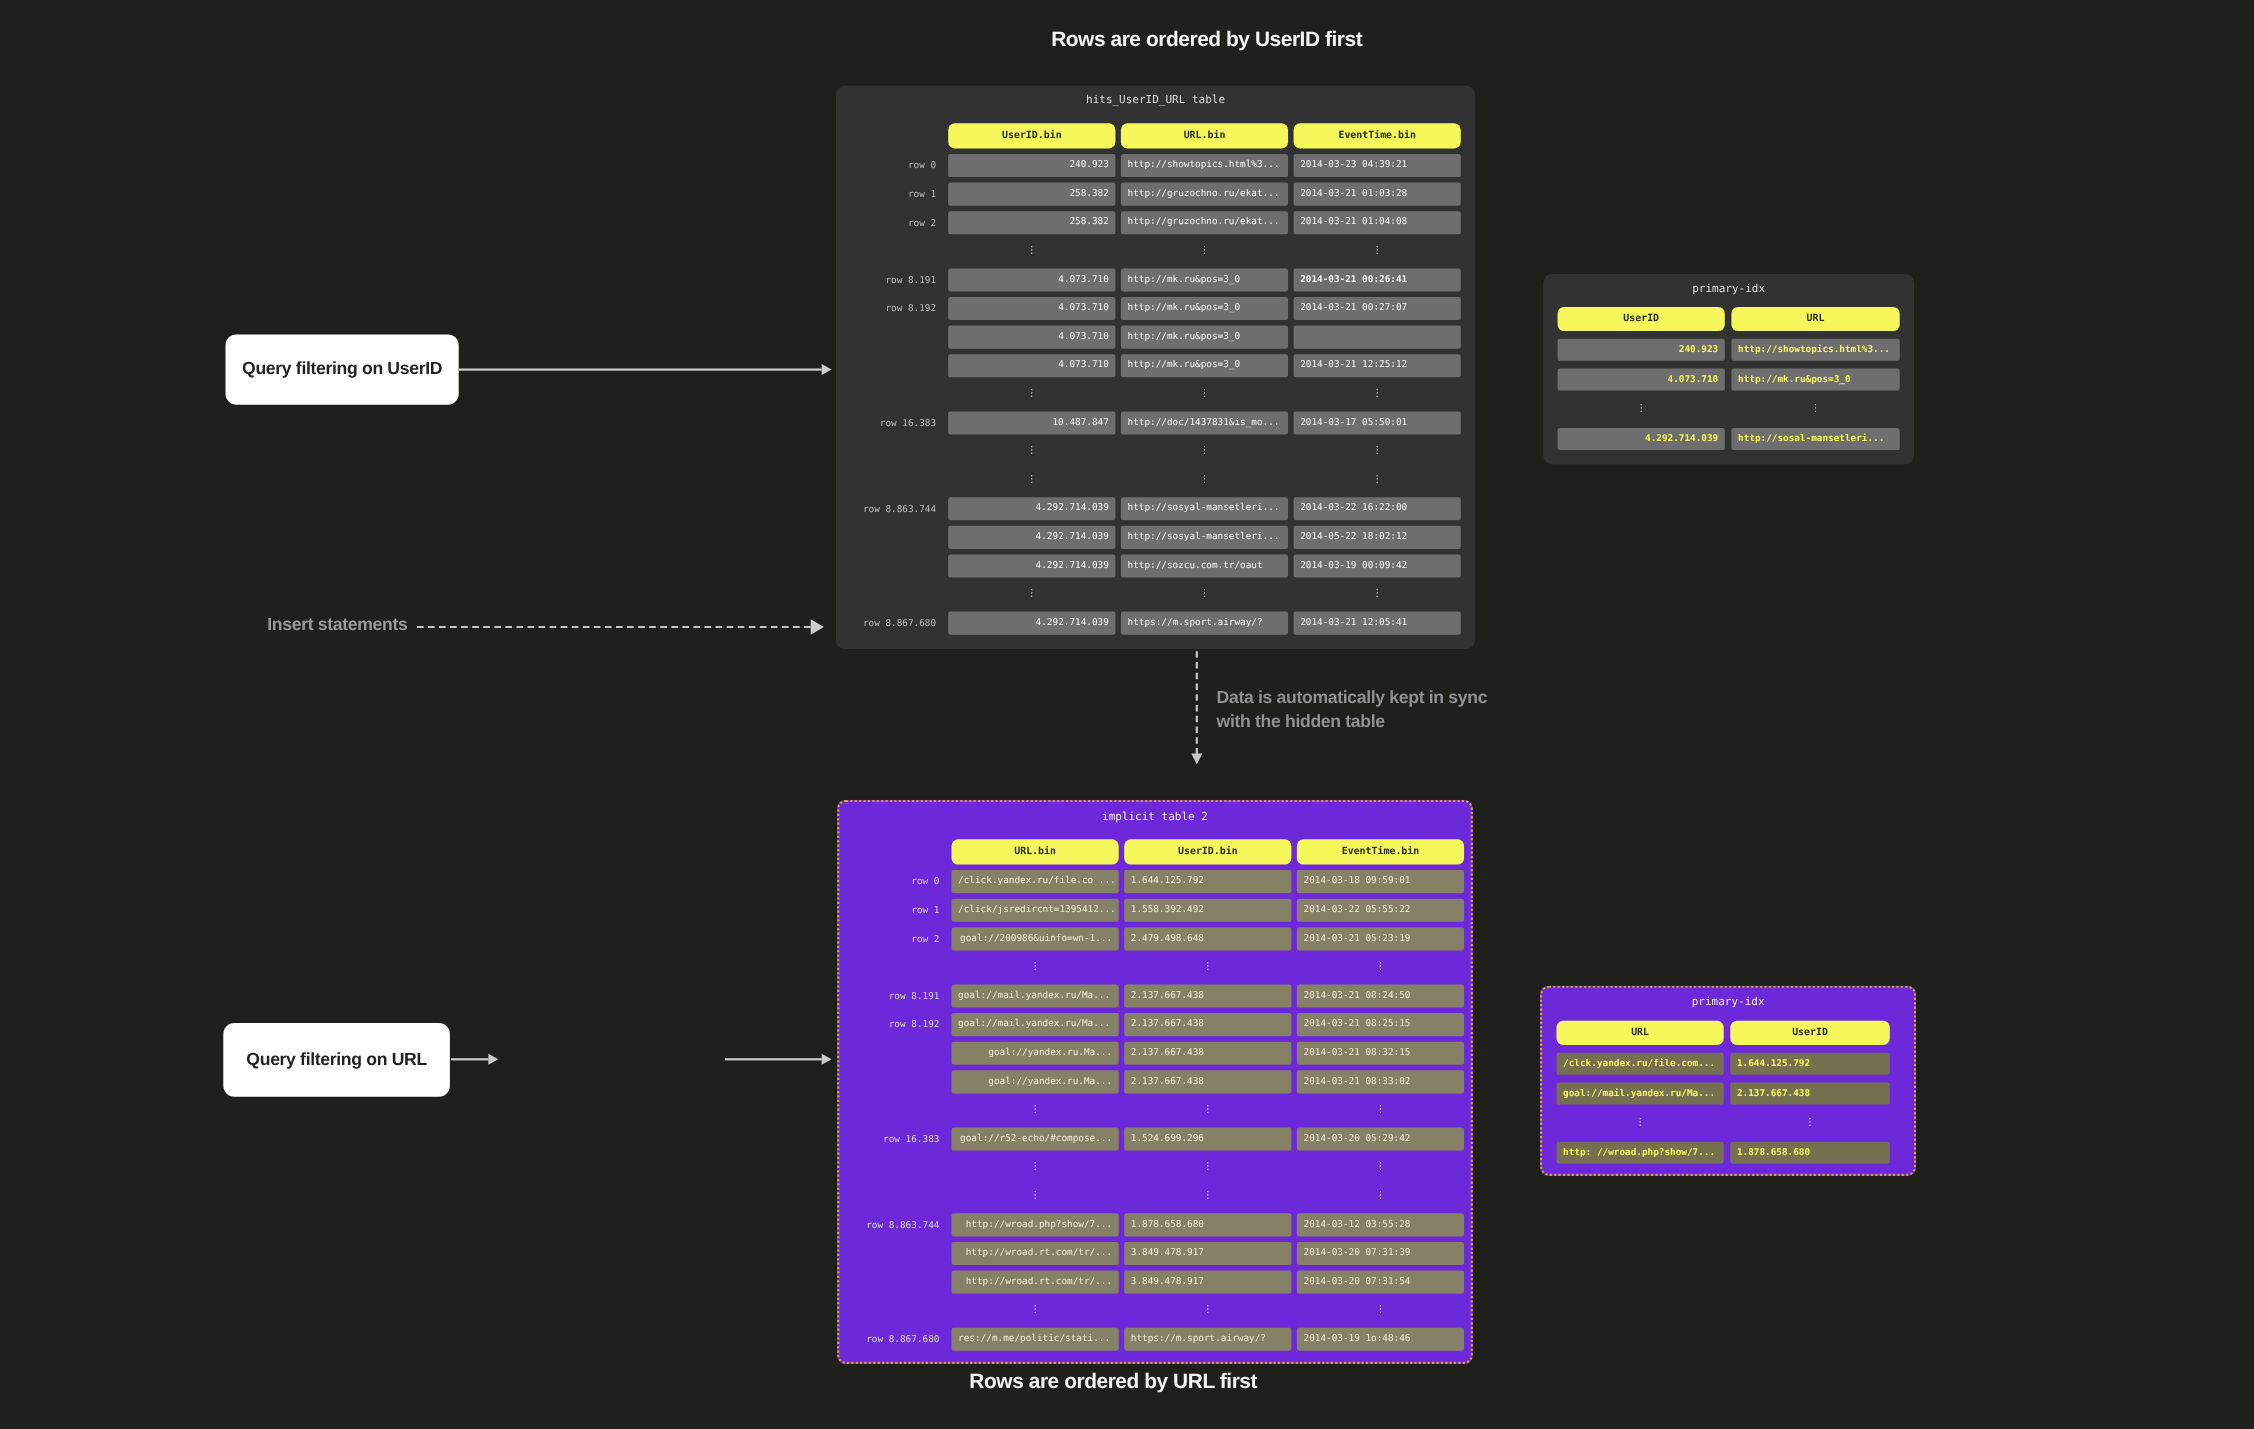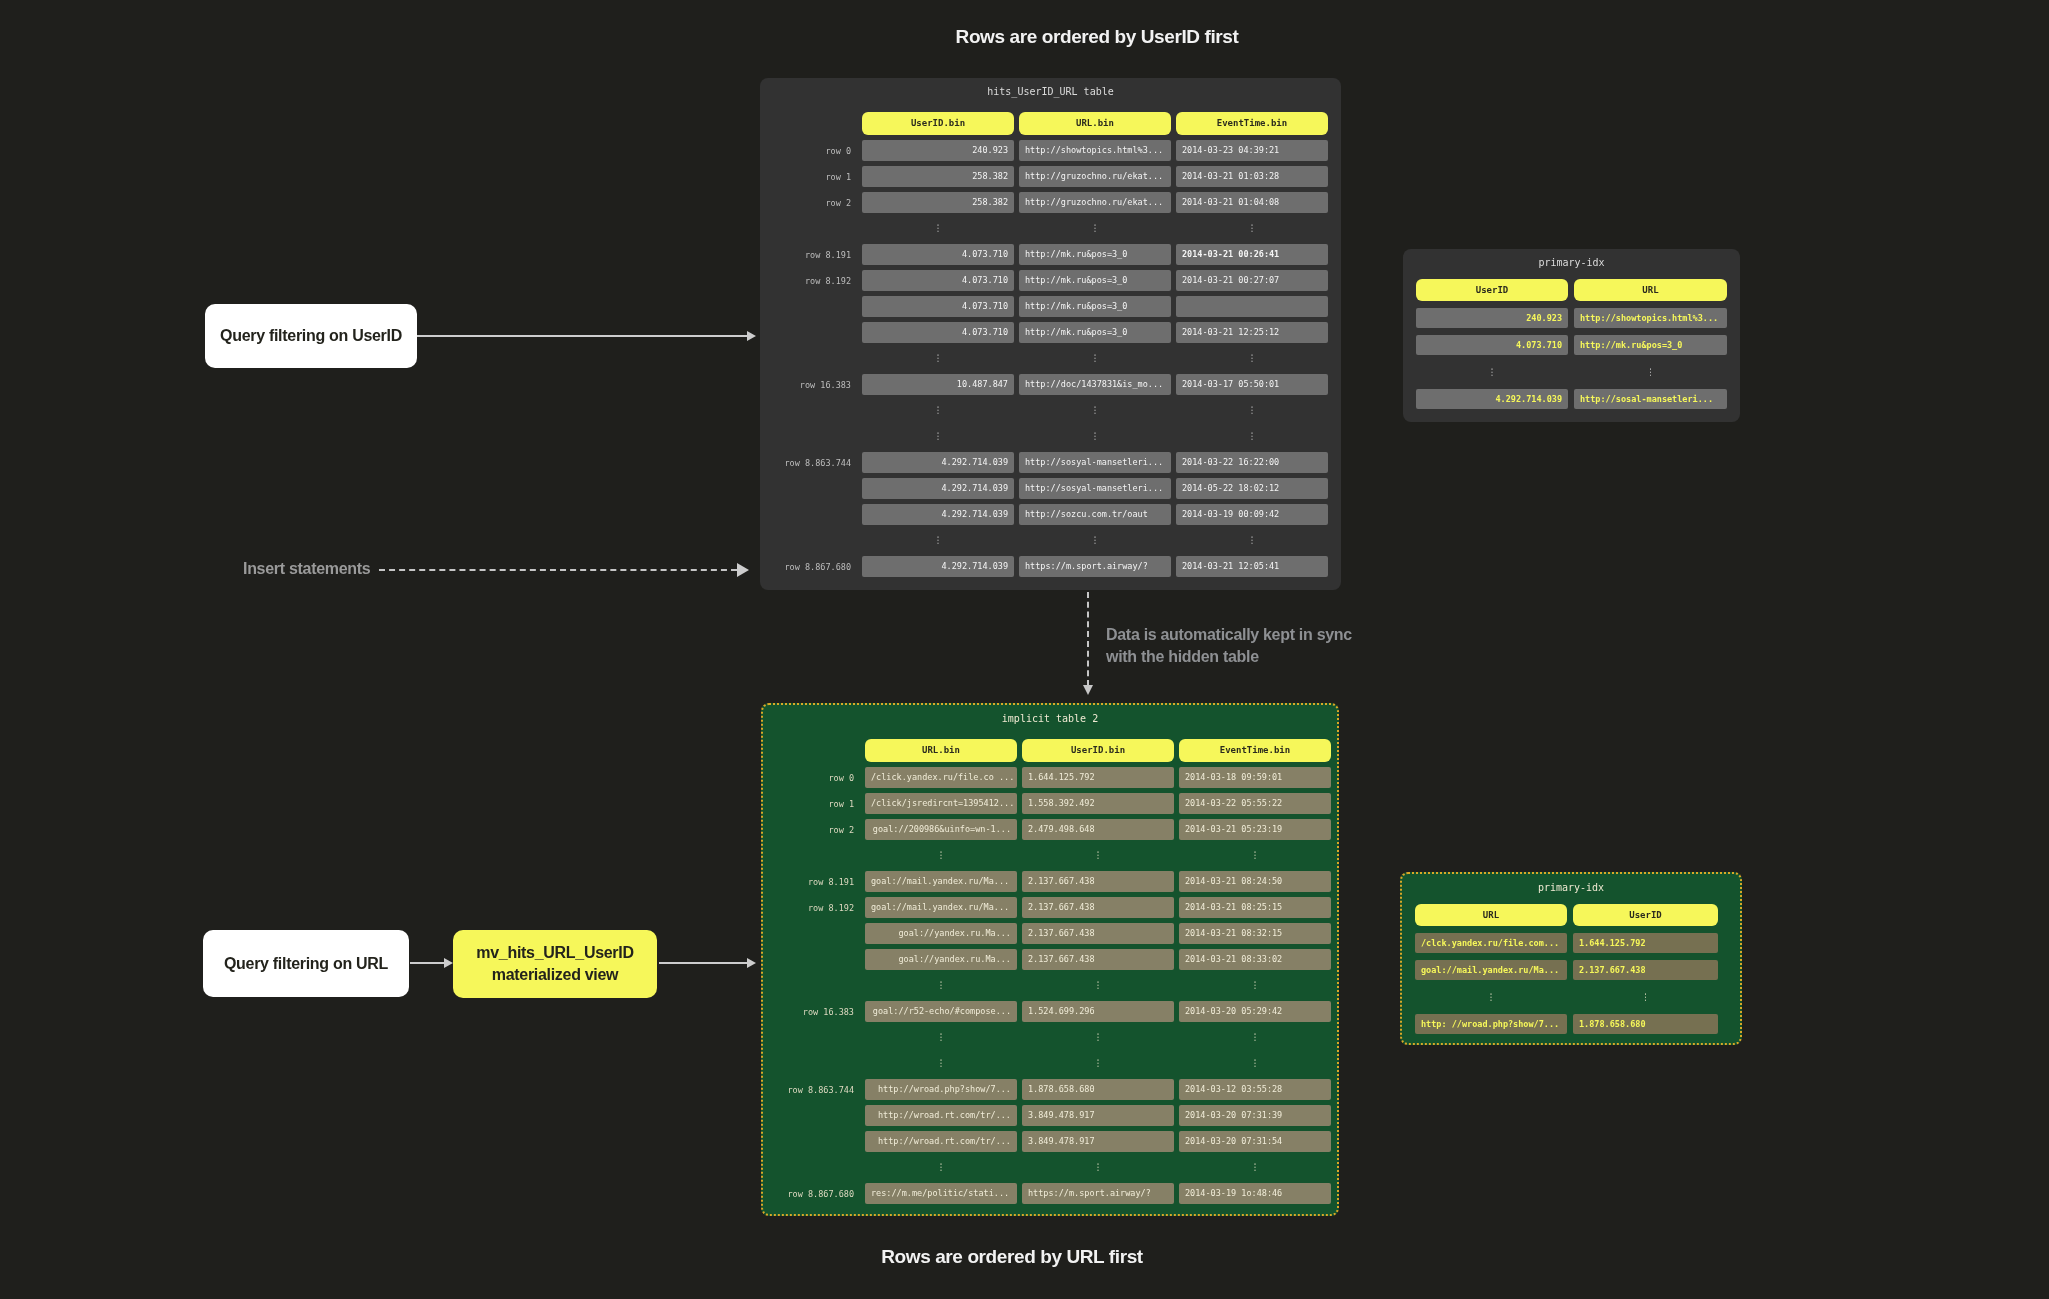--- a/index.html
+++ b/index.html
@@ -39,21 +39,21 @@
           border-top:10px solid #c6c6c6;border-left:5px solid transparent;border-right:5px solid transparent;}
   #arrow-query-userid{left:417px;top:335px;width:330px;}
   #arrow-insert{left:379px;top:569px;width:358px;}
   #arrow-sync{left:1087px;top:592px;height:94px;}
   #arrow-query-url-1{left:410px;top:962px;width:34px;}
   #arrow-query-url-2{left:659px;top:962px;width:88px;}
 
   
   .panel{position:absolute;border-radius:8px;box-sizing:border-box;}
   .panel.dark{background:#323232;}
-  .panel.olive{background:#14532d;border:2px dotted #d8a827;}
+  .panel.olive{background:#6d28d9;border:2px dotted #d8a827;margin-top:24px;}
   #tbl-hits{left:760px;top:78px;width:581px;height:512px;}
   #tbl-idx-top{left:1403px;top:249px;width:337px;height:173px;}
   #tbl-implicit{left:761px;top:703px;width:578px;height:513px;}
   #tbl-idx-bottom{left:1400px;top:872px;width:342px;height:173px;}
 
   .tbl-title{position:absolute;top:8px;left:0;right:0;text-align:center;font-size:10px;letter-spacing:0;}
   .panel.dark .tbl-title{color:#dcdcdc;}
   .panel.olive .tbl-title{color:#efe9d2;}
 
   .tbl-body{position:absolute;display:flex;flex-direction:column;}
@@ -383,23 +383,19 @@
         </div>
       </div>
     </div>
 
   <div class="white-box" id="box-query-url">
     <span>Query filtering on URL</span>
   </div>
   <div class="hline solid" id="arrow-query-url-1">
     <span class="head-r"></span>
   </div>
-  <div class="yellow-box" id="box-mv">
-    <span>mv_hits_URL_UserID</span>
-    <span>materialized view</span>
-  </div>
   <div class="hline solid" id="arrow-query-url-2">
     <span class="head-r"></span>
   </div>
 
   <div class="caption" id="caption-bottom">Rows are ordered by URL first</div>
 
 </div>
 
 </body></html>

